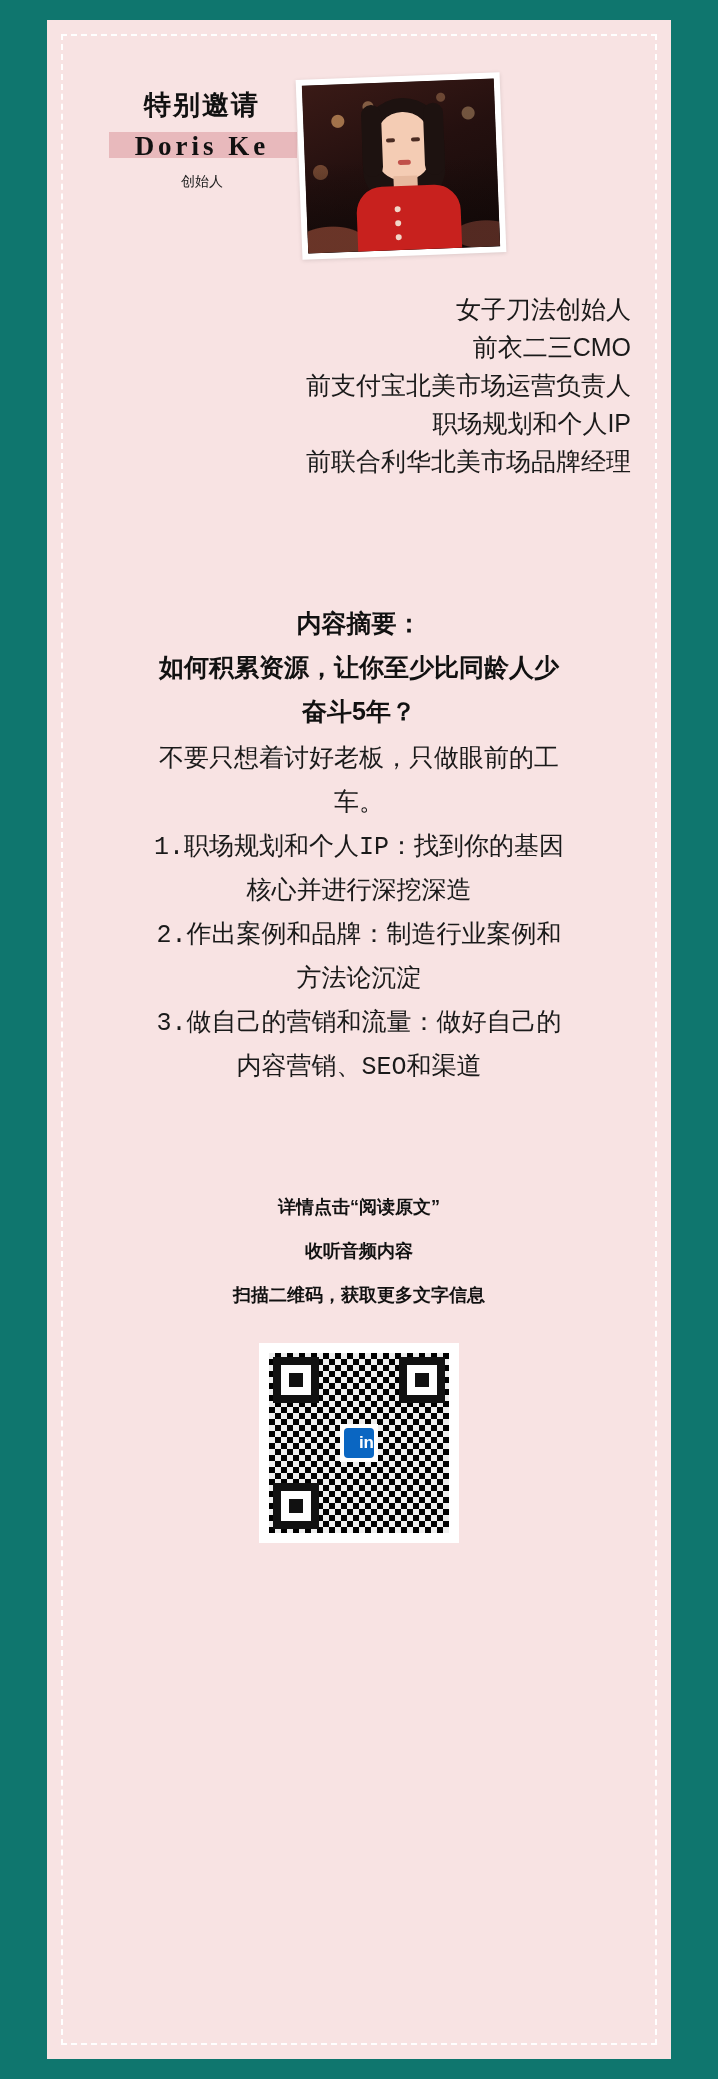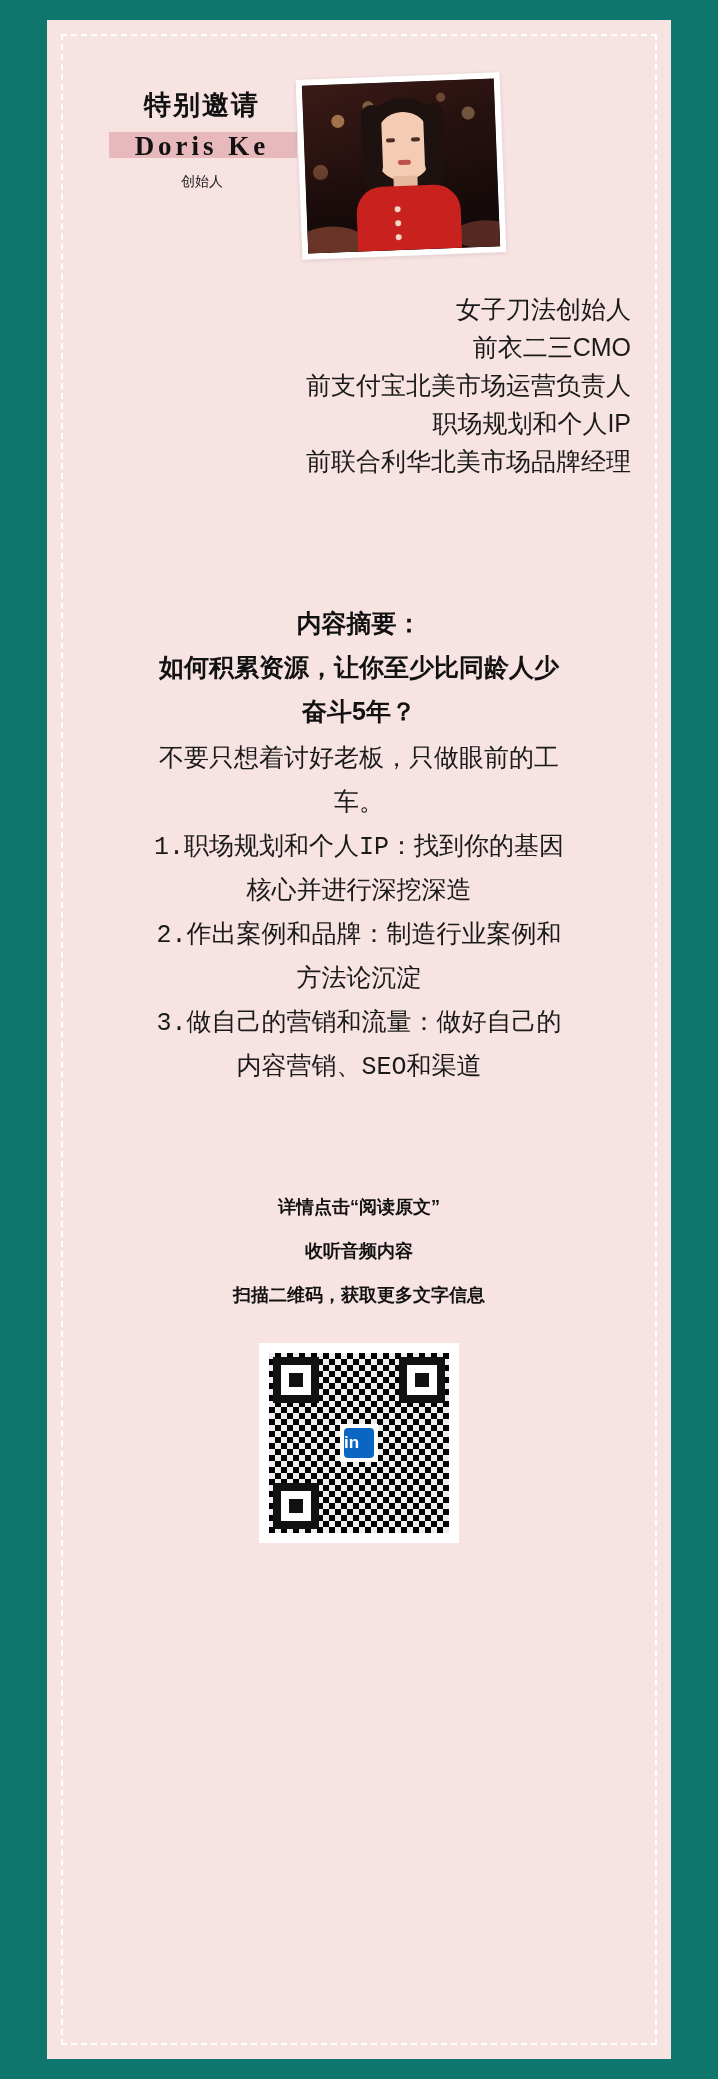--- a/index.html
+++ b/index.html
@@ -306,21 +306,21 @@
     justify-content: center;
   }
   .qr-logo {
     width: 30px; height: 30px;
     background: #0a66c2;
     border-radius: 4px;
     color: #ffffff;
     font-size: 17px;
     font-weight: bold;
     line-height: 30px;
-    text-align: left;
+    text-align: right;
     font-family: "Liberation Sans", sans-serif;
   }
 </style>
 </head>
 <body>
 
 <div class="page">
   <div class="card">
 
     <div class="header">

